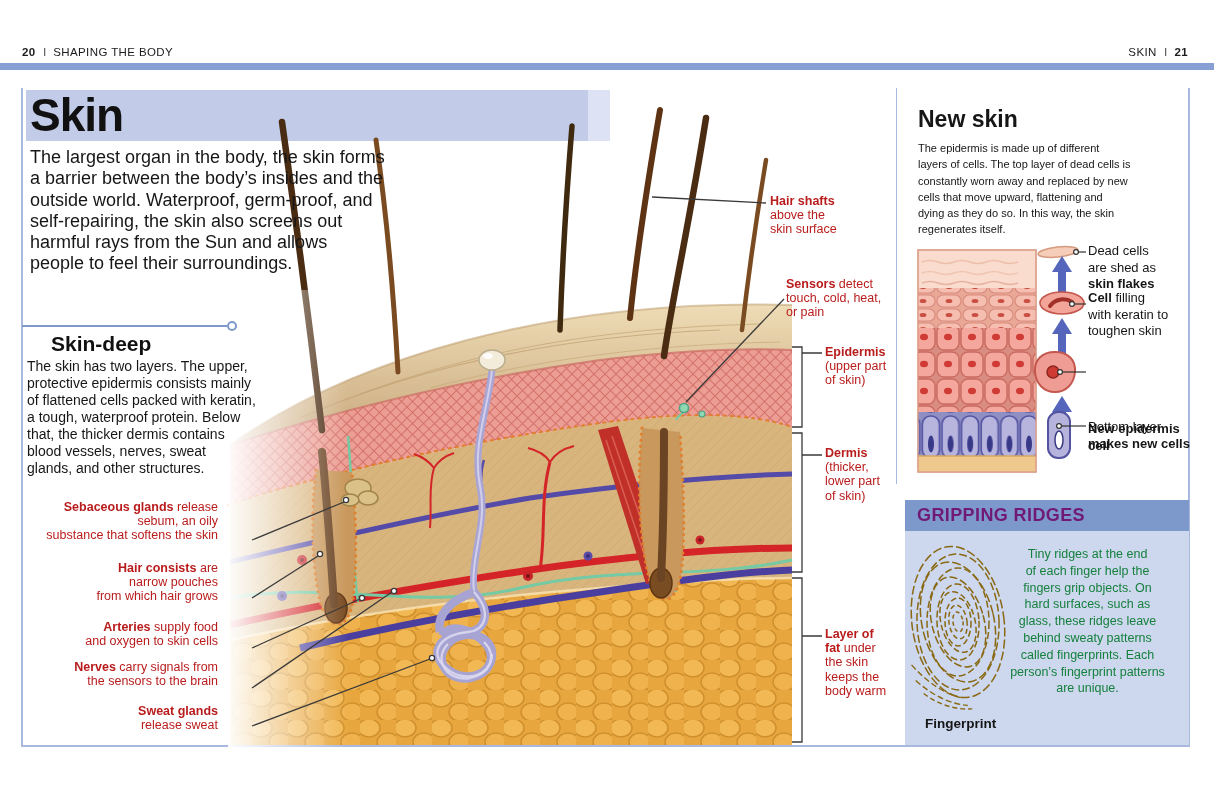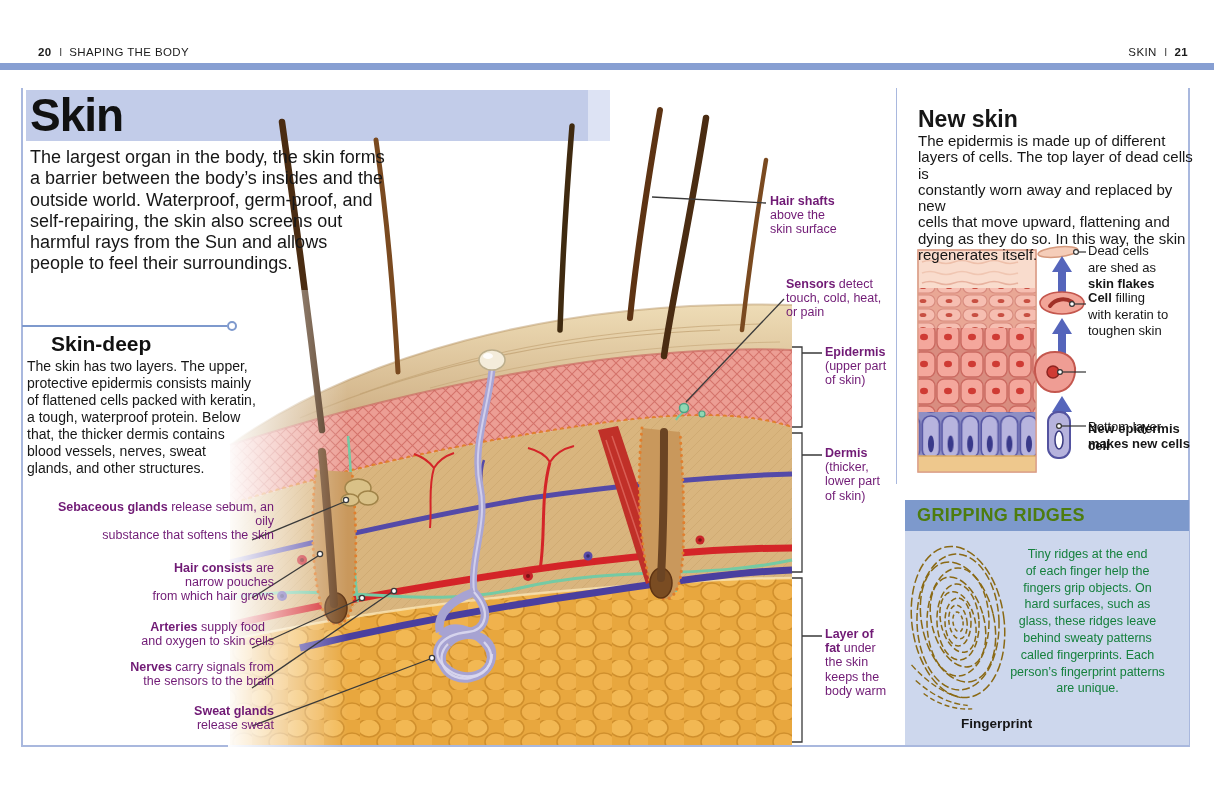--- a/index.html
+++ b/index.html
@@ -3,46 +3,46 @@
 <meta charset="utf-8">
 <style>
   html,body{margin:0;padding:0;}
   body{width:1214px;height:809px;position:relative;background:#ffffff;
        font-family:"Liberation Sans",sans-serif;color:#161616;overflow:hidden;}
   .panel{position:absolute;z-index:1;}
   svg.artlayer{position:absolute;left:0;top:0;z-index:2;pointer-events:none;}
   .txt{position:absolute;z-index:3;white-space:pre-line;}
   .b{font-weight:bold;}
   
-  .hdr{top:46px;font-size:11.5px;letter-spacing:.4px;color:#1b1b1b;z-index:3;margin-left:16px;}
+  .hdr{top:46px;font-size:11.5px;letter-spacing:.4px;color:#1b1b1b;z-index:3;}
   .hdr .sep{color:#3c3c3c;margin:0 7px;font-weight:bold;transform:scaleX(.6);display:inline-block;}
   .rule{top:63px;left:0;width:1214px;height:7px;background:#879fd2;}
   
   .vline{width:2px;background:#a9b8de;}
   .hline{height:2px;background:#a9b8de;}
   
   .banner{left:26px;top:90px;width:562px;height:51px;background:#c2cce9;}
   .banner2{left:588px;top:90px;width:22px;height:51px;background:#dde3f4;}
   .title{left:30px;top:88px;font-size:46px;font-weight:bold;letter-spacing:-1px;color:#111;}
   .intro{left:30px;top:147px;width:430px;font-size:18px;line-height:21.3px;}
   .h2{font-weight:bold;font-size:21px;color:#111;margin-left:24px;}
   .sd-head{left:27px;top:332px;}
   .sd-body{left:27px;top:358px;width:235px;font-size:14px;line-height:17px;}
   
-  .lab{font-size:12.5px;line-height:14.2px;color:#701a75;}
-  .lab-r{text-align:right;right:940px;margin-left:40px;}
+  .lab{font-size:12.5px;line-height:14.2px;color:#b91c1c;}
+  .lab-r{text-align:right;right:996px;margin-left:40px;}
   
   .ns-head{left:918px;top:106px;font-size:23px;font-weight:bold;}
-  .ns-body{left:918px;top:133px;width:280px;font-size:15px;line-height:16.3px;}
+  .ns-body{left:918px;top:140px;width:280px;font-size:11px;line-height:16.3px;}
   .cell-lab{left:1088px;font-size:13px;line-height:16.5px;}
   .grip-hd{left:905px;top:500px;width:284px;height:31px;background:#7d99cc;}
   .grip-bd{left:905px;top:531px;width:284px;height:214px;background:#cdd7ed;}
-  .grip-title{left:917px;top:505px;font-size:18px;font-weight:bold;letter-spacing:.4px;color:#4d7c0f;}
+  .grip-title{left:917px;top:505px;font-size:18px;font-weight:bold;letter-spacing:.4px;color:#701a75;}
   .grip-text{left:995px;top:546px;width:185px;text-align:center;font-size:12.5px;line-height:16.8px;color:#15803d;}
-  .grip-cap{left:925px;top:716px;font-size:13.5px;font-weight:bold;margin-left:36px;}
+  .grip-cap{left:925px;top:716px;font-size:13.5px;font-weight:bold;}
 </style>
 </head>
 <body>
 
 <div class="panel rule"></div>
 <div class="panel vline" style="left:21px;top:88px;height:659px;"></div>
 <div class="panel vline" style="left:1188px;top:88px;height:659px;"></div>
 <div class="panel hline" style="left:21px;top:745px;width:1169px;"></div>
 <div class="panel vline" style="left:896px;top:88px;height:396px;width:1px;"></div>
 <div class="panel banner"></div>
@@ -303,21 +303,21 @@
 a tough, waterproof protein. Below
 that, the thicker dermis contains
 blood vessels, nerves, sweat
 glands, and other structures.</div>
 
 <div class="txt lab lab-r" style="top:500px;"><span class="b">Sebaceous glands</span><span> release sebum, an oily
 substance that softens the skin</span></div>
 <div class="txt lab lab-r" style="top:561px;"><span class="b">Hair consists</span><span> are
 narrow pouches
 from which hair grows</span></div>
-<div class="txt lab lab-r" style="top:620px;text-align:center;"><span class="b">Arteries</span><span> supply food
+<div class="txt lab lab-r" style="top:620px;"><span class="b">Arteries</span><span> supply food
 and oxygen to skin cells</span></div>
 <div class="txt lab lab-r" style="top:660px;"><span class="b">Nerves</span><span> carry signals from
 the sensors to the brain</span></div>
 <div class="txt lab lab-r" style="top:704px;"><span class="b">Sweat glands</span><span>
 release sweat</span></div>
 
 <div class="txt lab" style="left:770px;top:194px;"><span class="b">Hair shafts</span><span>
 above the
 skin surface</span></div>
 <div class="txt lab" style="left:786px;top:277px;"><span class="b">Sensors</span><span> detect

